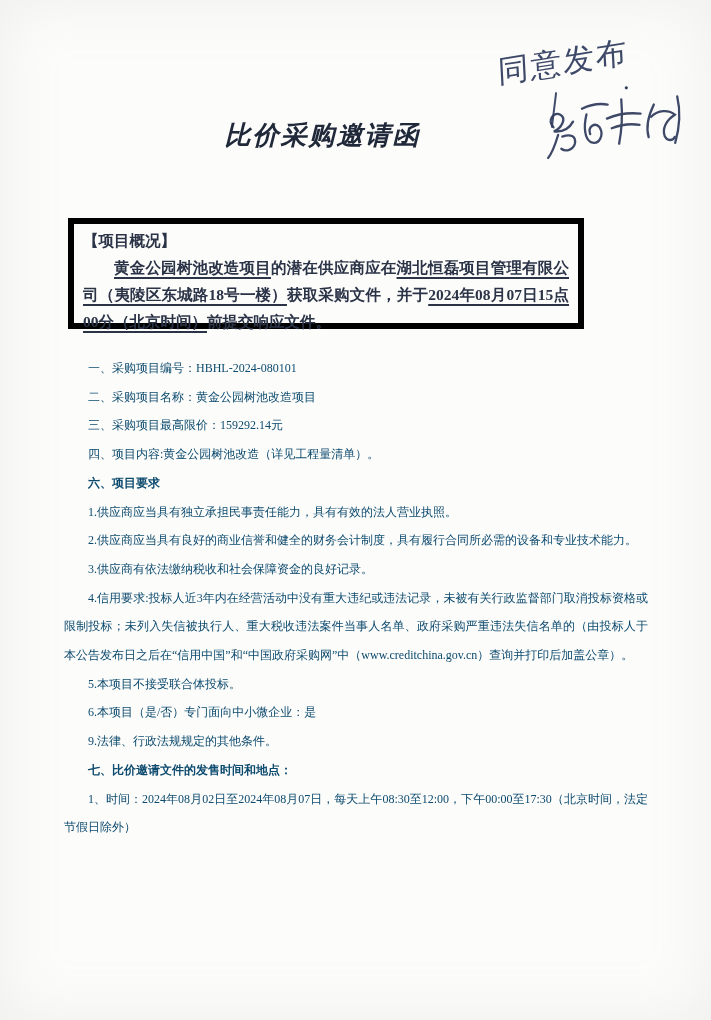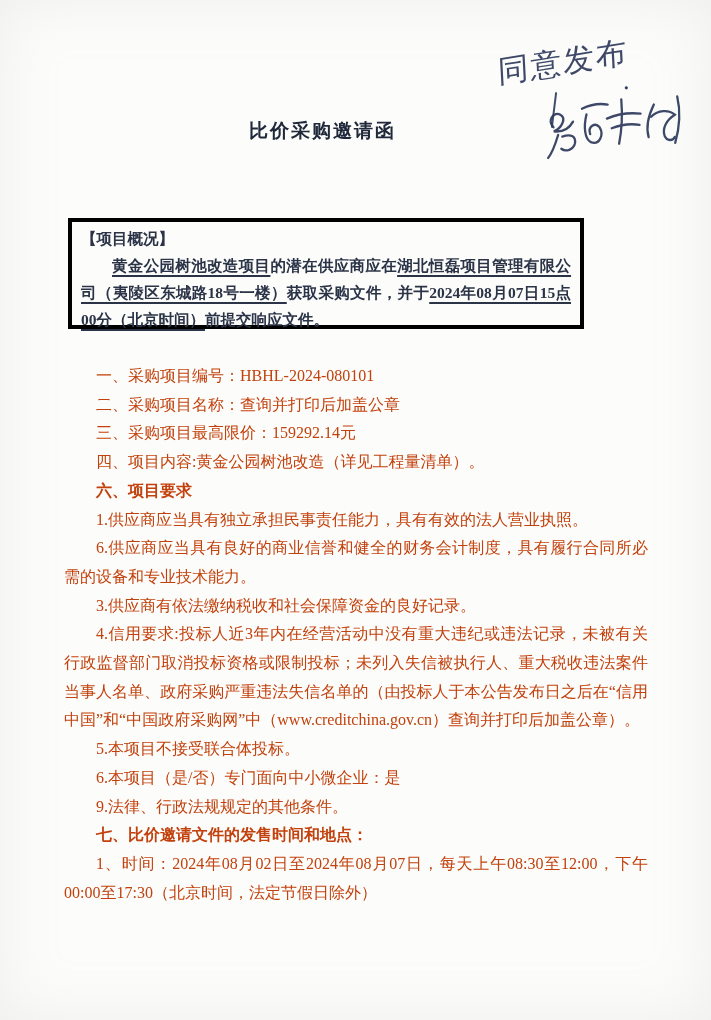--- a/index.html
+++ b/index.html
@@ -15,24 +15,25 @@
     overflow: hidden;
     box-shadow: inset 0 0 60px rgba(180,180,175,0.18);
   }
 
   
   .doc-title {
     position: absolute;
     left: 0; top: 118px; width: 645px;
     text-align: center;
     font-family: "Liberation Sans", sans-serif;
-    font-size: 19px;
+    font-size: 26px;
     font-weight: 700;
     letter-spacing: 2px;
     color: #20293a;
+    font-style: italic;
   }
 
   
   .hw-note {
     position: absolute;
     left: 497px; top: 40px;
     width: 150px;
     transform: rotate(-9deg) skewX(-6deg);
     font-size: 31px;
     color: #2e3a5c;
@@ -60,45 +61,45 @@
     position: absolute;
     left: 540px; top: 94px;
     transform: rotate(-5deg);
   }
 
   
   .overview-box {
     position: absolute;
     left: 68px; top: 218px;
     width: 516px; height: 111px;
-    border: 4px solid #000000;
+    border: 6px solid #000000;
     box-sizing: border-box;
     padding: 3px 9px 0 9px;
     font-size: 15.5px;
     font-weight: 700;
     line-height: 27px;
     color: #2b3347;
     text-align: justify;
   }
   .overview-box p { margin: 0; }
   .overview-para { text-indent: 2em; }
   .u {
     text-decoration: underline;
     text-underline-offset: 4px;
     text-decoration-thickness: 1.5px;
   }
 
   
   .doc-body {
     position: absolute;
-    left: 64px; top: 362px;
+    left: 64px; top: 354px;
     width: 584px;
-    font-size: 16px;
+    font-size: 12px;
     line-height: 28.7px;
-    color: #c2410c;
+    color: #0c4a6e;
     text-align: justify;
   }
   .doc-body p { margin: 0; text-indent: 2em; }
   .doc-body p.bold { font-weight: 700; }
 </style>
 </head>
 <body>
 
 <div class="page">
 
@@ -124,26 +125,26 @@
 
   <div class="doc-title">比价采购邀请函</div>
 
   <div class="overview-box">
     <p>【项目概况】</p>
     <p class="overview-para"><span class="u">黄金公园树池改造项目</span><span>的潜在供应商应在</span><span class="u">湖北恒磊项目管理有限公司（夷陵区东城路18号一楼）</span><span>获取采购文件，并于</span><span class="u">2024年08月07日15点00分（北京时间）</span><span>前提交响应文件。</span></p>
   </div>
 
   <div class="doc-body">
     <p>一、采购项目编号：HBHL-2024-080101</p>
-    <p>二、采购项目名称：查询并打印后加盖公章</p>
+    <p>二、采购项目名称：黄金公园树池改造项目</p>
     <p>三、采购项目最高限价：159292.14元</p>
     <p>四、项目内容:黄金公园树池改造（详见工程量清单）。</p>
     <p class="bold">六、项目要求</p>
     <p>1.供应商应当具有独立承担民事责任能力，具有有效的法人营业执照。</p>
-    <p>6.供应商应当具有良好的商业信誉和健全的财务会计制度，具有履行合同所必需的设备和专业技术能力。</p>
+    <p>2.供应商应当具有良好的商业信誉和健全的财务会计制度，具有履行合同所必需的设备和专业技术能力。</p>
     <p>3.供应商有依法缴纳税收和社会保障资金的良好记录。</p>
     <p>4.信用要求:投标人近3年内在经营活动中没有重大违纪或违法记录，未被有关行政监督部门取消投标资格或限制投标；未列入失信被执行人、重大税收违法案件当事人名单、政府采购严重违法失信名单的（由投标人于本公告发布日之后在“信用中国”和“中国政府采购网”中（www.creditchina.gov.cn）查询并打印后加盖公章）。</p>
     <p>5.本项目不接受联合体投标。</p>
     <p>6.本项目（是/否）专门面向中小微企业：是</p>
     <p>9.法律、行政法规规定的其他条件。</p>
     <p class="bold">七、比价邀请文件的发售时间和地点：</p>
     <p>1、时间：2024年08月02日至2024年08月07日，每天上午08:30至12:00，下午00:00至17:30（北京时间，法定节假日除外）</p>
   </div>
 
 </div>

